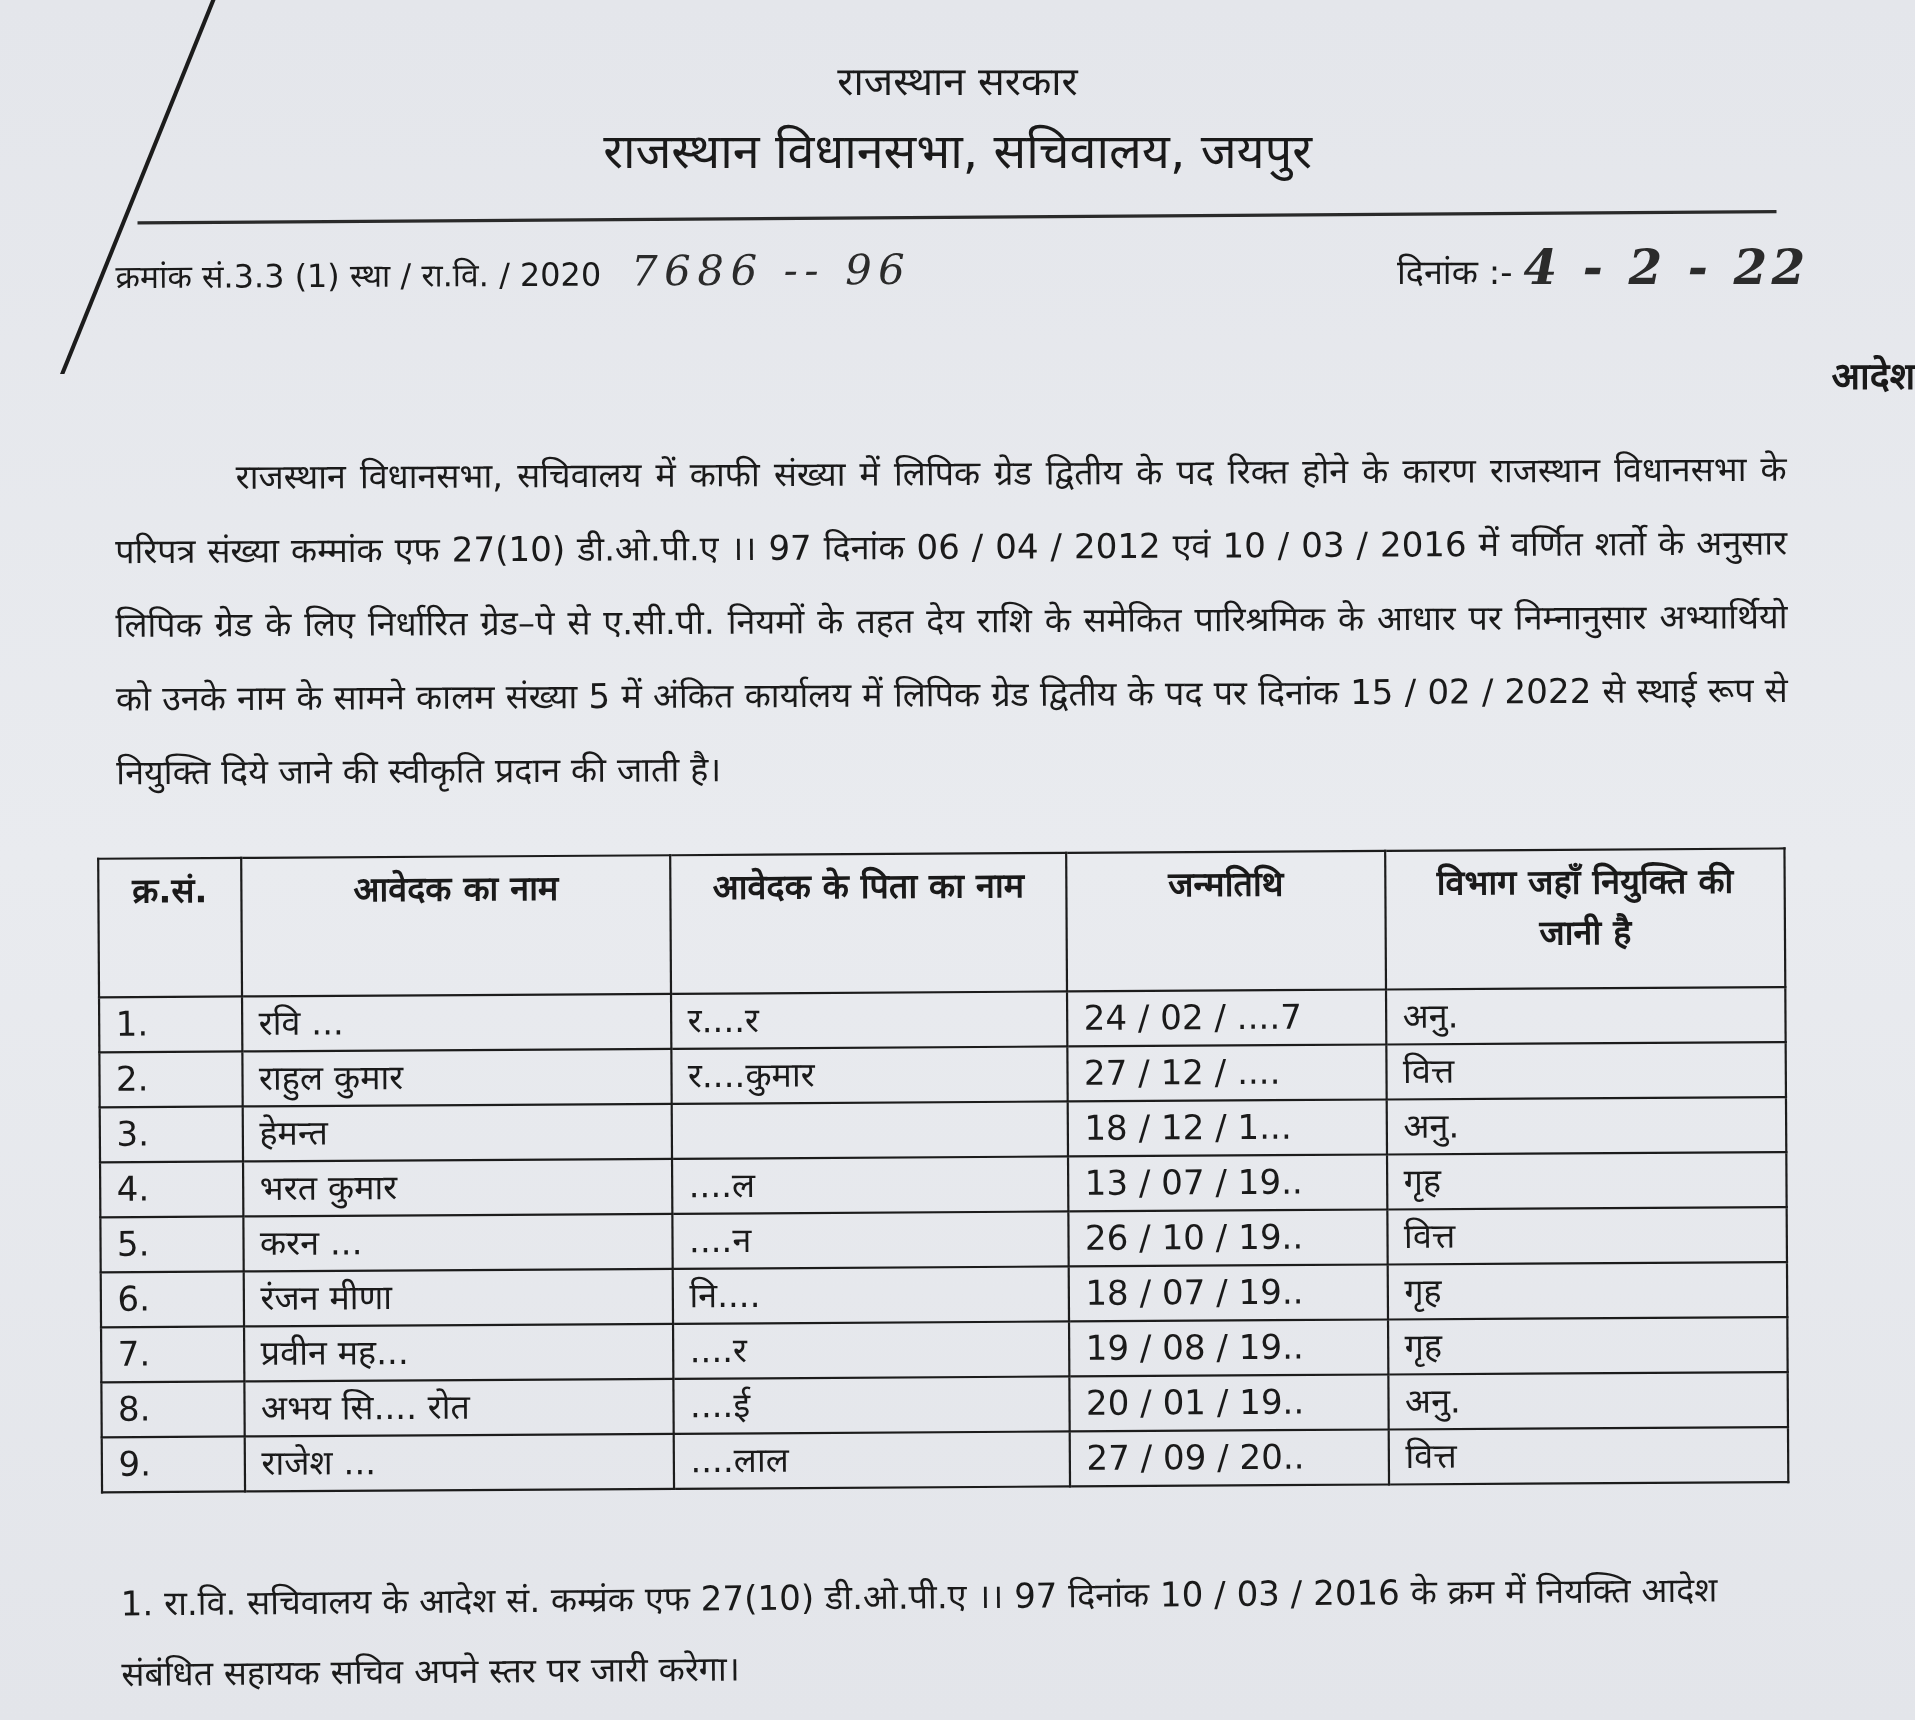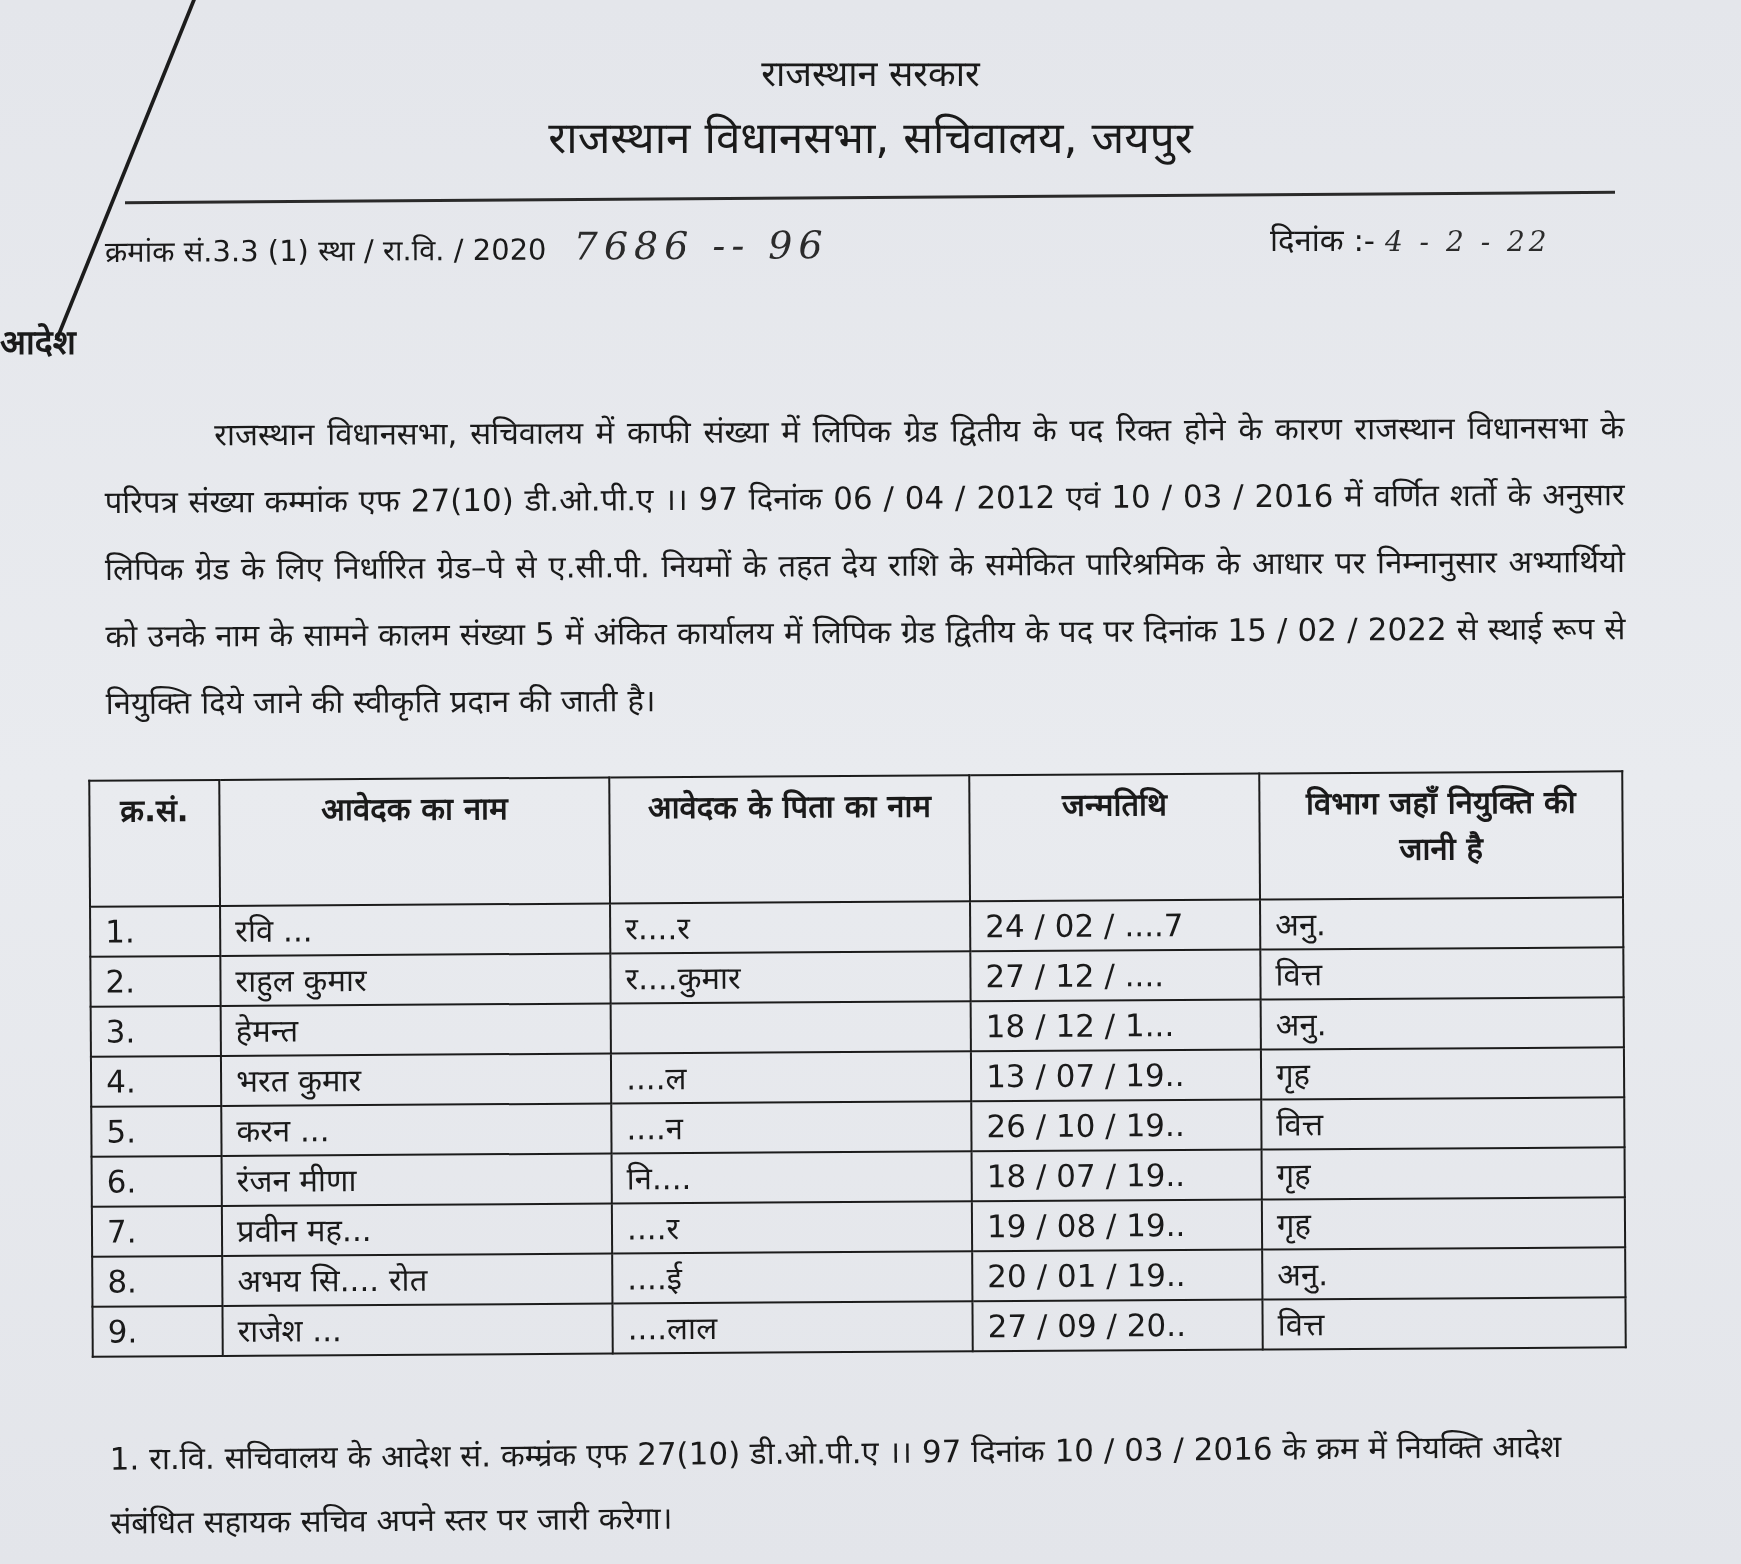--- a/index.html
+++ b/index.html
@@ -14,22 +14,22 @@
   .edge { position:absolute; left:-30px; top:-20px; width:230px; height:360px;
     border-right:4px solid #1c1c1c; transform:skewX(-22deg); transform-origin:top left; }
   .center { position:absolute; left:0; width:1741px; text-align:center; font-weight:normal; }
   .h1 { top:48px; font-size:36px; }
   .h2 { top:106px; font-size:44px; }
   .rule { position:absolute; left:125px; top:196px; width:1490px; height:0;
     border-top:3px solid #2a2a2a; transform:rotate(-0.4deg); }
   .ref { position:absolute; left:105px; top:225px; font-size:29px; transform:rotate(-0.3deg); }
   .ref .hand { font-family:"DejaVu Serif", serif; font-style:italic; font-size:38px; letter-spacing:6px; margin-left:18px; color:#2b2b2b; }
   .date { position:absolute; left:1270px; top:218px; font-size:31px; }
-  .date .hand { font-family:"DejaVu Serif", serif; font-style:italic; font-size:28px; letter-spacing:4px; color:#2b2b2b; }
-  .order-title { position:absolute; left:0; width:1741px; text-align:left; top:318px; font-size:34px; font-weight:bold; }
+  .date .hand { font-family:"DejaVu Serif", serif; font-style:italic; font-size:44px; letter-spacing:4px; color:#2b2b2b;font-weight:bold; }
+  .order-title { position:absolute; left:0; width:1741px; text-align:right; top:318px; font-size:34px; font-weight:bold; }
   .para { position:absolute; left:105px; top:398px; width:1520px; font-size:31px; line-height:67px;
     text-align:justify; text-indent:110px; transform:rotate(-0.3deg); }
   table.grid { position:absolute; left:90px; top:775px; width:1535px; border-collapse:collapse;
     font-size:31px; transform:rotate(-0.35deg); }
   table.grid th, table.grid td { border:2.5px solid #1c1c1c; padding:0 14px; vertical-align:top; }
   table.grid th { font-weight:bold; height:118px; text-align:center; line-height:46px; padding-top:6px; }
   table.grid td { height:48px; line-height:48px; }
   .col-sn { width:100px; } .col-name { width:360px; } .col-father { width:330px; } .col-dob { width:260px; }
   .footer { position:absolute; left:110px; top:1420px; width:1520px; font-size:31px; line-height:64px; transform:rotate(-0.5deg); }
 </style>

